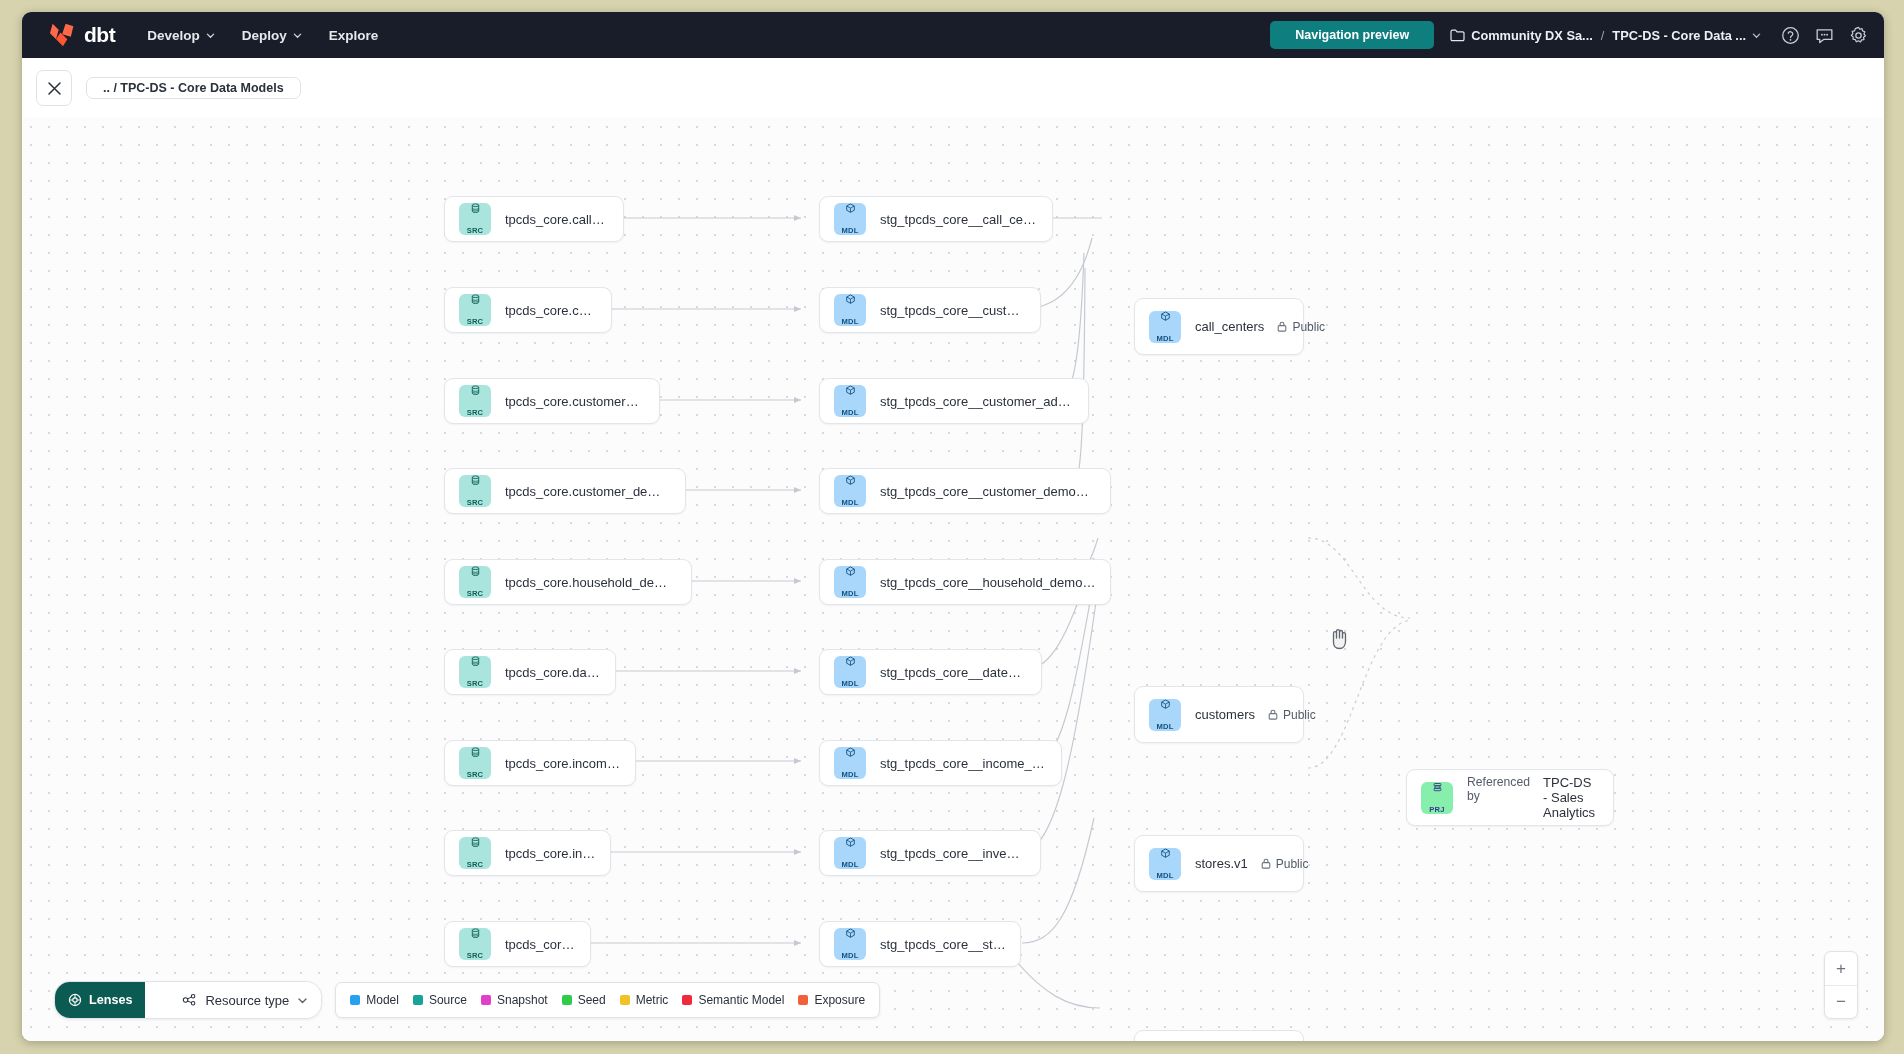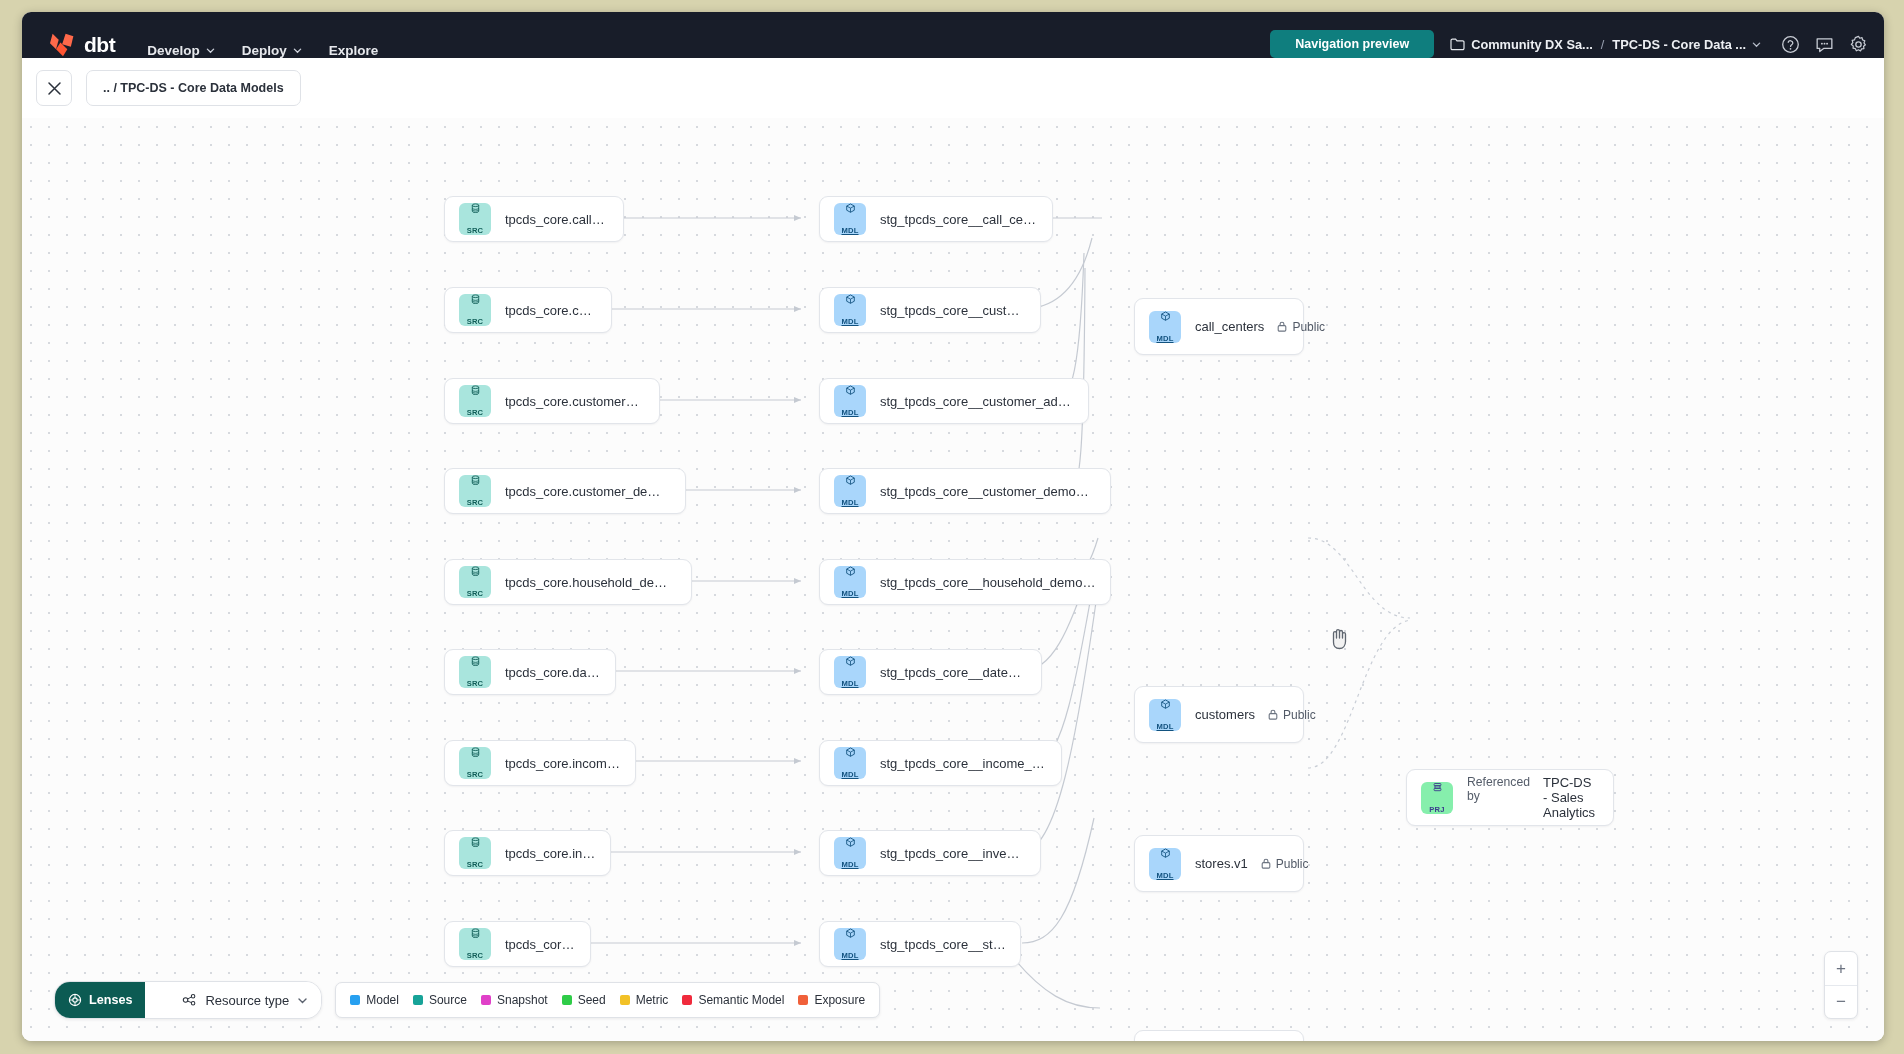--- a/index.html
+++ b/index.html
@@ -23,21 +23,21 @@
     overflow: hidden;
     background: #fff;
     box-shadow: 0 2px 10px rgba(0,0,0,.25);
   }
 
   
   .navbar {
     position: absolute; left: 0; top: 0;
     width: 100%; height: 46px;
     background: #181d29;
-    display: flex; align-items: flex-end;
+    display: flex; align-items: center;
     padding: 0 16px;
     color: #fff;
   }
   .brand { display: flex; align-items: center; margin-left: 10px; margin-right: 32px; }
   .brand-logo { width: 30px; height: 26px; margin-right: 6px; }
   .brand-text { font-size: 21px; font-weight: bold; letter-spacing: -.5px; color:#fff; }
   .nav-item {
     font-size: 13.5px; font-weight: bold; color: #e6e8ec;
     margin-right: 27px; display: flex; align-items: center; gap: 6px;
     cursor: pointer;
@@ -72,21 +72,21 @@
     z-index: 5;
   }
   .icon-btn {
     width: 36px; height: 36px;
     border: 1px solid #dfe2e7; border-radius: 7px;
     background: #fff; display: flex; align-items: center; justify-content: center;
     cursor: pointer;
   }
   .pill-btn {
     margin-left: 14px;
-    height: 36px; padding: 0 16px;
+    height: 22px; padding: 0 16px;
     border: 1px solid #dfe2e7; border-radius: 7px;
     background: #fff; display: flex; align-items: center;
     font-size: 12.5px; font-weight: bold; color: #2b313b;
     cursor: pointer; white-space: nowrap;
   }
   .search-wrap {
     position: absolute; left: 818px; top: 80px;
     width: 1000px; height: 38px;
     display: flex; align-items: center; gap: 10px;
   }
@@ -136,21 +136,21 @@
     cursor: pointer;
   }
   .node-badge {
     width: 32px; height: 32px; border-radius: 6px;
     display: flex; flex-direction: column;
     align-items: center; justify-content: center;
     flex: none; margin-right: 14px;
     line-height: 1;
   }
   .badge-src { background: #a9e5dd; color: #125f59; }
-  .badge-mdl { background: #a9d6fb; color: #12527f; text-decoration: underline; }
+  .badge-mdl { background: #a9d6fb; color: #12527f; }
   .badge-prj { background: #86efac; color: #3c3c8c; }
   .badge-code { font-size: 7.6px; font-weight: bold; margin-top: 14px; letter-spacing: .2px;}
   .node-label {
     font-size: 13px; color: #2b313b;
     white-space: nowrap; overflow: hidden; text-overflow: ellipsis;
   }
   .node-stack { display: flex; flex-direction: row; gap: 13px; min-width: 0; }
   .node-sub { display: flex; align-items: center; gap: 5px; font-size: 12px; color: #525a67; }
   .node-title-sm { font-size: 12.2px; color: #545c69; }
   .node-title-lg { font-size: 13px; color: #2b313b; }

